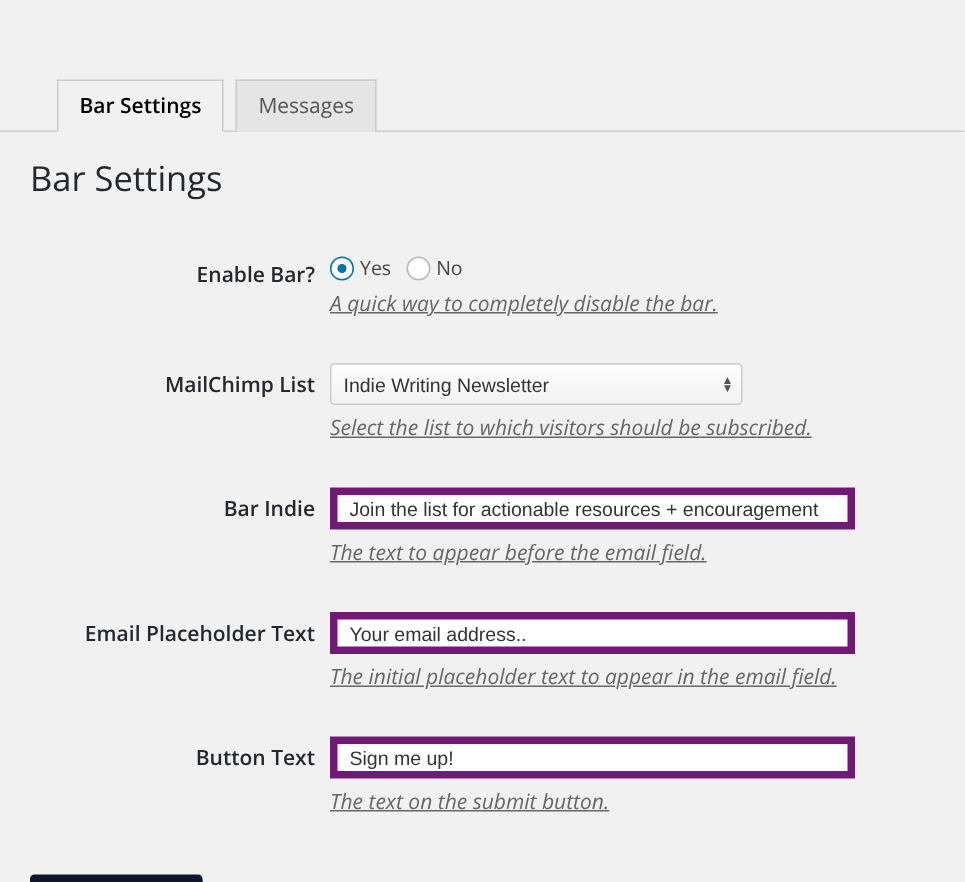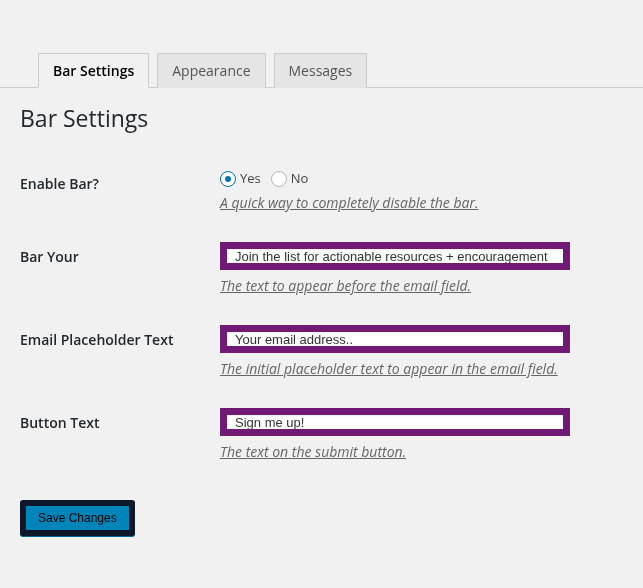--- a/index.html
+++ b/index.html
@@ -39,21 +39,21 @@
   font-weight: 600;
 }
 h2.title {
   font-size: 23px;
   font-weight: 400;
   color: #23282d;
   margin: 14px 0 20px 0;
 }
 .form-table { width: 100%; border-collapse: collapse; }
 .form-table th {
-  text-align: left;
+  text-align: right;
   vertical-align: top;
   width: 200px;
   padding: 20px 10px 20px 0;
   font-weight: 600;
   color: #23282d;
   font-size: 14px;
 }
 .form-table td {
   padding: 15px 10px 15px 0;
   vertical-align: top;
@@ -108,21 +108,21 @@
   pointer-events: none;
   display: flex;
   flex-direction: column;
   line-height: 5px;
   color: #555;
   font-size: 8px;
 }
 input.regular-text {
   width: 350px;
   height: 28px;
-  border: 7px solid #701a75;
+  border: 5px solid #701a75;
   background: #fff;
   padding: 3px 8px;
   font-size: 13px;
   color: #333;
   box-shadow: inset 0 1px 2px rgba(0,0,0,.07);
 }
 .submit { margin-top: 24px; }
 .button-primary {
   background: #0085ba;
   border: 6px solid #0f172a;
@@ -133,42 +133,53 @@
   cursor: pointer;
   box-shadow: 0 1px 0 #006799;
 }
 </style>
 </head>
 <body>
 
 <div class="wrap">
   <div class="nav-tabs">
     <div class="tab active">Bar Settings</div>
-    <div class="tab">Appearance</div>
     <div class="tab">Messages</div>
   </div>
 
   <h2 class="title">Bar Settings</h2>
 
   <table class="form-table">
     <tbody>
         <tr>
       <th>Enable Bar?</th>
       <td>
         <div class="radio-group">
           <input type="radio" name="enable" checked="" style="">
           <span class="radio-label">Yes</span>
           <input type="radio" name="enable" style="">
           <span class="radio-label">No</span>
         </div>
         <p class="description">A quick way to completely disable the bar.</p>
       </td>
     </tr>
     <tr>
-      <th>Bar Your</th>
+      <th>MailChimp List</th>
+      <td>
+        <div class="select-wrap">
+          <select class="widefat">
+            <option>Indie Writing Newsletter</option>
+          </select>
+          <span class="select-arrows">▲<br>▼</span>
+        </div>
+        <p class="description">Select the list to which visitors should be subscribed.</p>
+      </td>
+    </tr>
+    <tr>
+      <th>Bar Indie</th>
       <td>
         <input type="text" class="regular-text" value="Join the list for actionable resources + encouragement" style="">
         <p class="description">The text to appear before the email field.</p>
       </td>
     </tr>
     <tr>
       <th>Email Placeholder Text</th>
       <td>
         <input type="text" class="regular-text" value="Your email address.." style="">
         <p class="description">The initial placeholder text to appear in the email field.</p>

